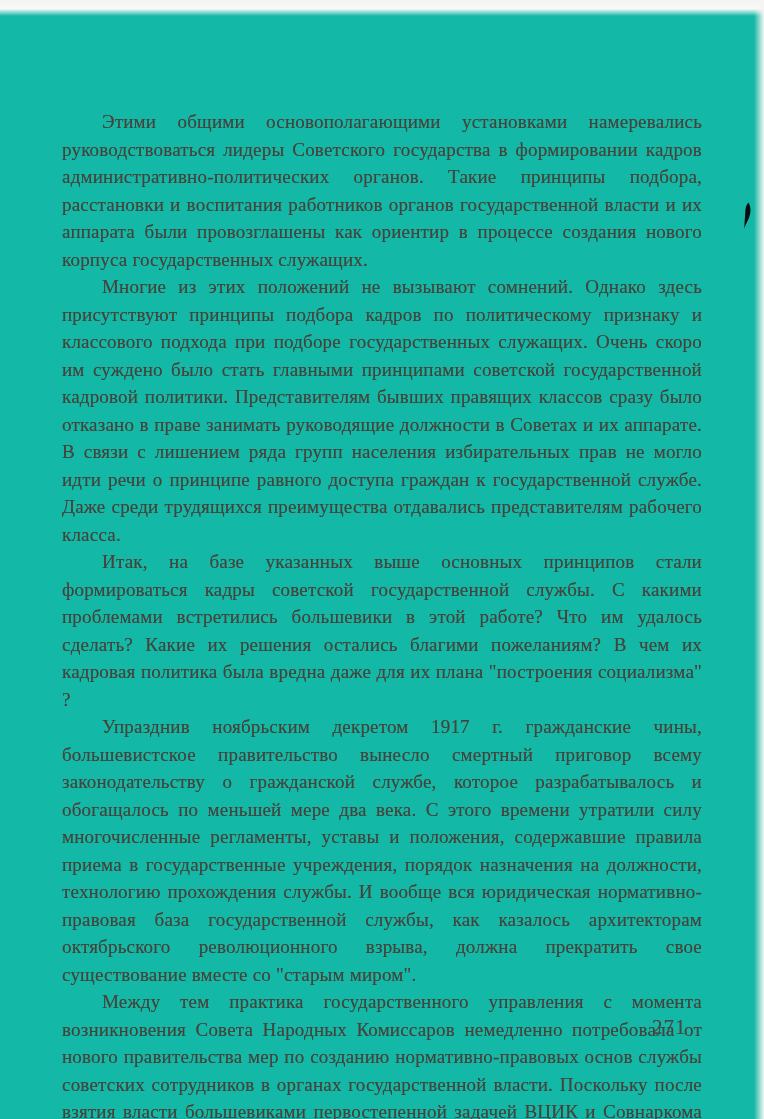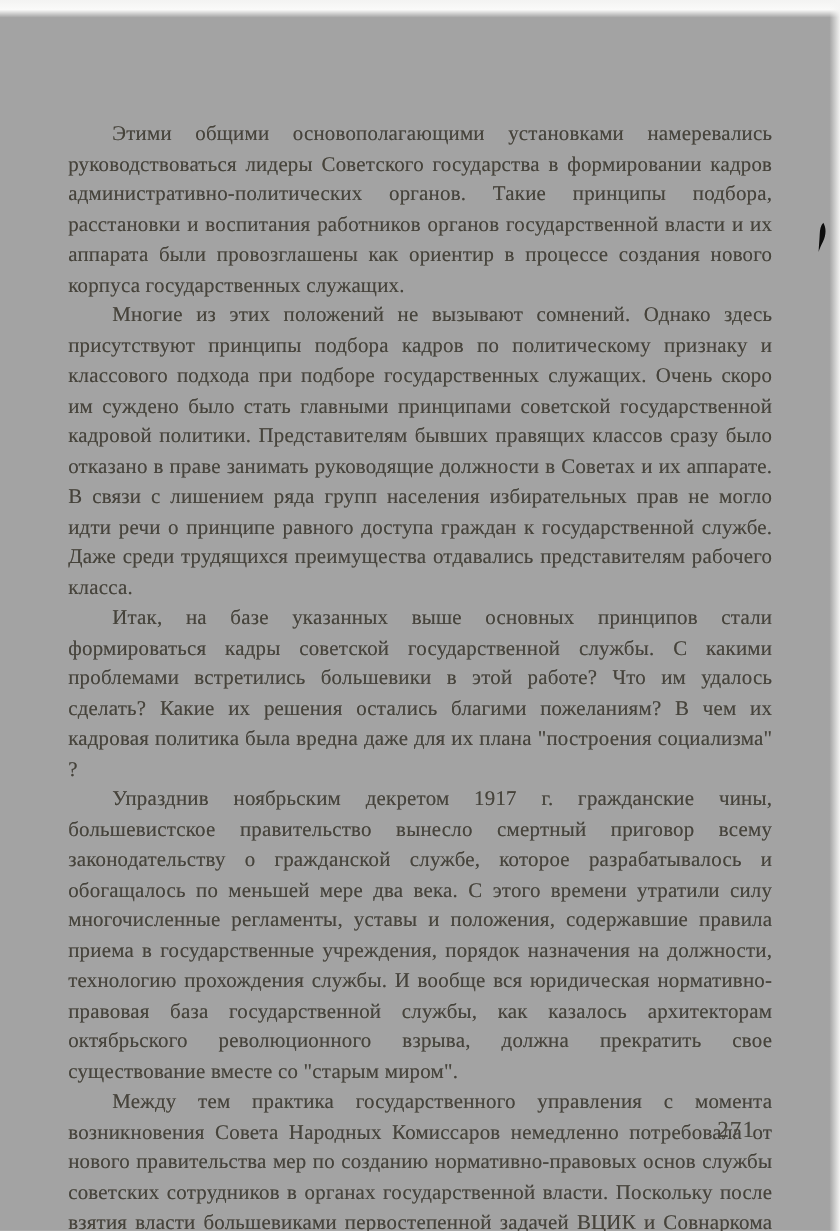--- a/index.html
+++ b/index.html
@@ -4,21 +4,21 @@
 <style>
   html, body {
     margin: 0;
     padding: 0;
     background: #ffffff;
   }
   .page {
     position: relative;
     width: 764px;
     height: 1119px;
-    background: #a3a3a3;
+    background: #14b8a6;
     overflow: hidden;
     font-family: "Liberation Serif", "DejaVu Serif", serif;
   }
   
   .scan-top-edge {
     position: absolute;
     top: 0; left: 0;
     width: 100%;
     height: 16px;
     background: linear-gradient(to bottom, #f3f3f2 0%, #fafaf9 55%, rgba(253,253,252,0) 100%);

